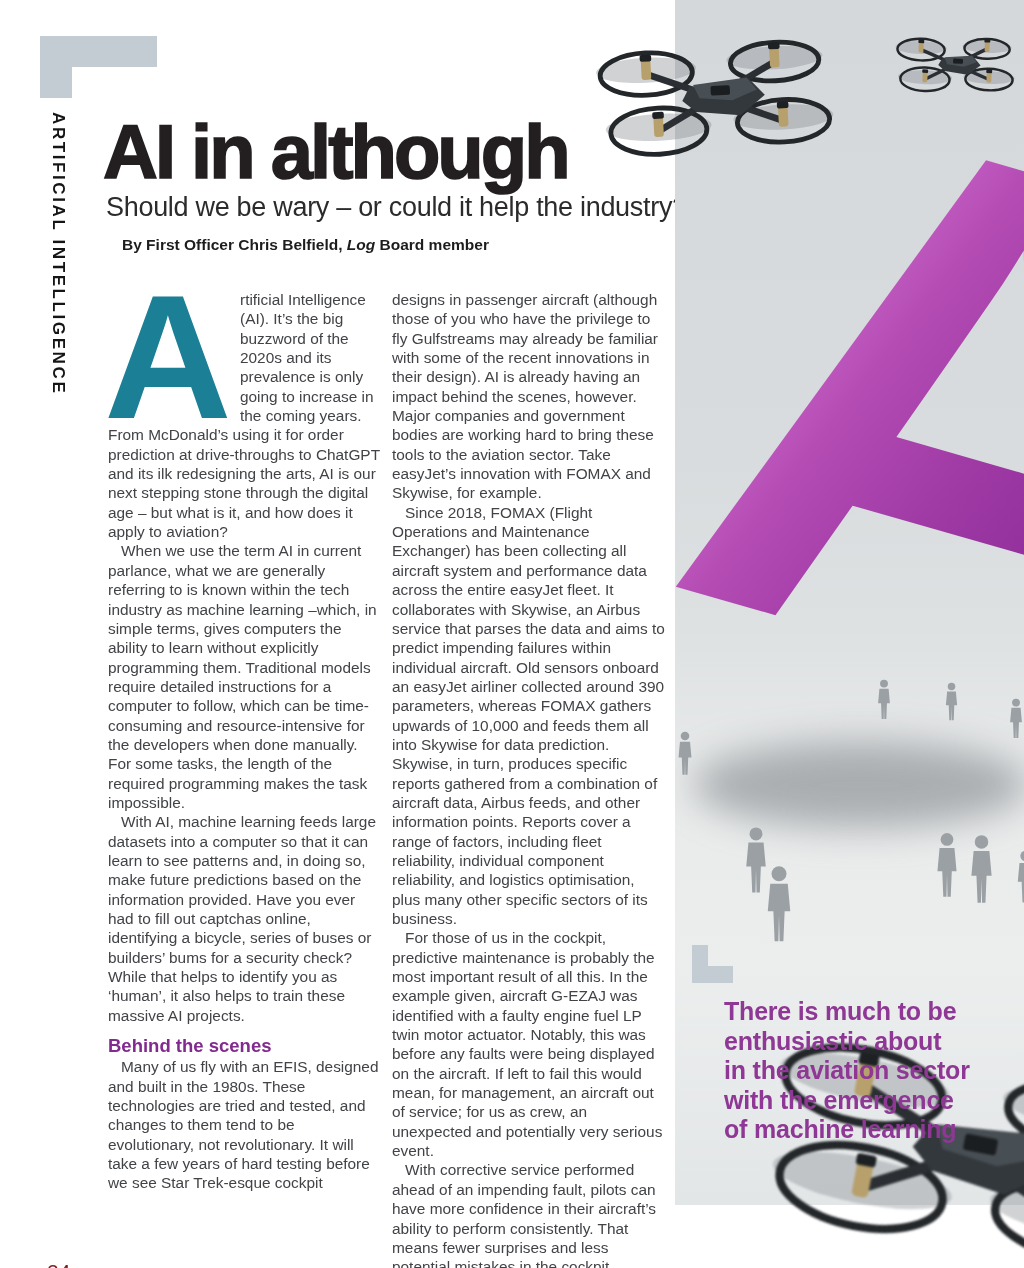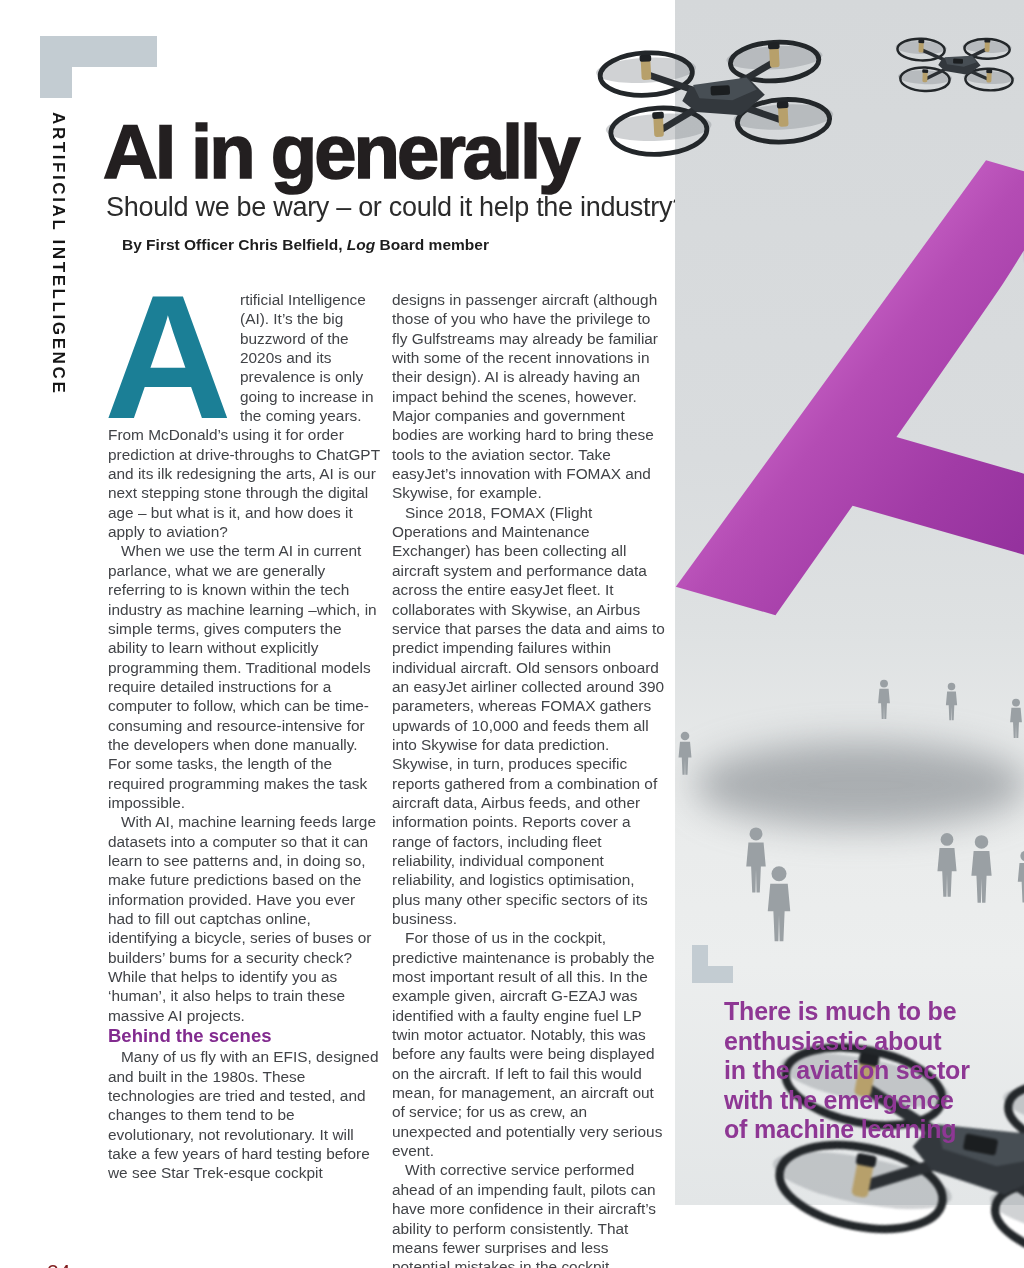--- a/index.html
+++ b/index.html
@@ -43,21 +43,21 @@
   .col-1{left:108px;}
   .col-2{left:392px;width:273px;}
   .col p{margin:0;}
   .col p.indent{text-indent:13px;}
   .dropcap{
     float:left;width:128px;height:131px;
     font-size:177px;line-height:0.74;font-weight:bold;
     color:#1b7f96;margin:2px 8px 2px -4px;
   }
   .section-heading{
-    margin:1px 0 2px 0;font-size:18.5px;font-weight:bold;color:#822b8f;
+    margin:11px 0 2px 0;font-size:18.5px;font-weight:bold;color:#822b8f;
   }
   
   .photo-panel{
     position:absolute;left:675px;top:0;width:349px;height:1205px;overflow:hidden;
     background:linear-gradient(180deg,#d5d8da 0%,#d9dcde 38%,#dee1e2 52%,#e9ebeb 66%,#eceeee 80%,#e3e6e7 100%);
   }
   .letter-a{
     position:absolute;left:42px;top:148px;
     font-size:720px;line-height:0.74;font-weight:bold;
     transform:rotate(16deg);
@@ -124,21 +124,21 @@
   </defs>
 </svg>
 
 <div>
   <div class="corner-rect" style="left:40px;top:36px;width:117px;height:31px;"></div>
   <div class="corner-rect" style="left:40px;top:36px;width:32px;height:62px;"></div>
 </div>
 
 <div class="vertical-label">ARTIFICIAL INTELLIGENCE</div>
 
-<h1 class="title" style="margin:0;">AI in generally</h1>
+<h1 class="title" style="margin:0;">AI in although</h1>
 <div class="subtitle">Should we be wary – or could it help the industry?</div>
 <div class="byline">
   <span>By First Officer Chris Belfield, </span><span class="pub">Log</span><span> Board member</span>
 </div>
 
 <div class="photo-panel">
   <div class="letter-a">A</div>
   <div class="floor-shadow"></div>
   <svg class="person" style="left:1px;top:731px;" width="18" height="46" viewBox="0 0 24 64">
       <use href="#person-shape"></use>

